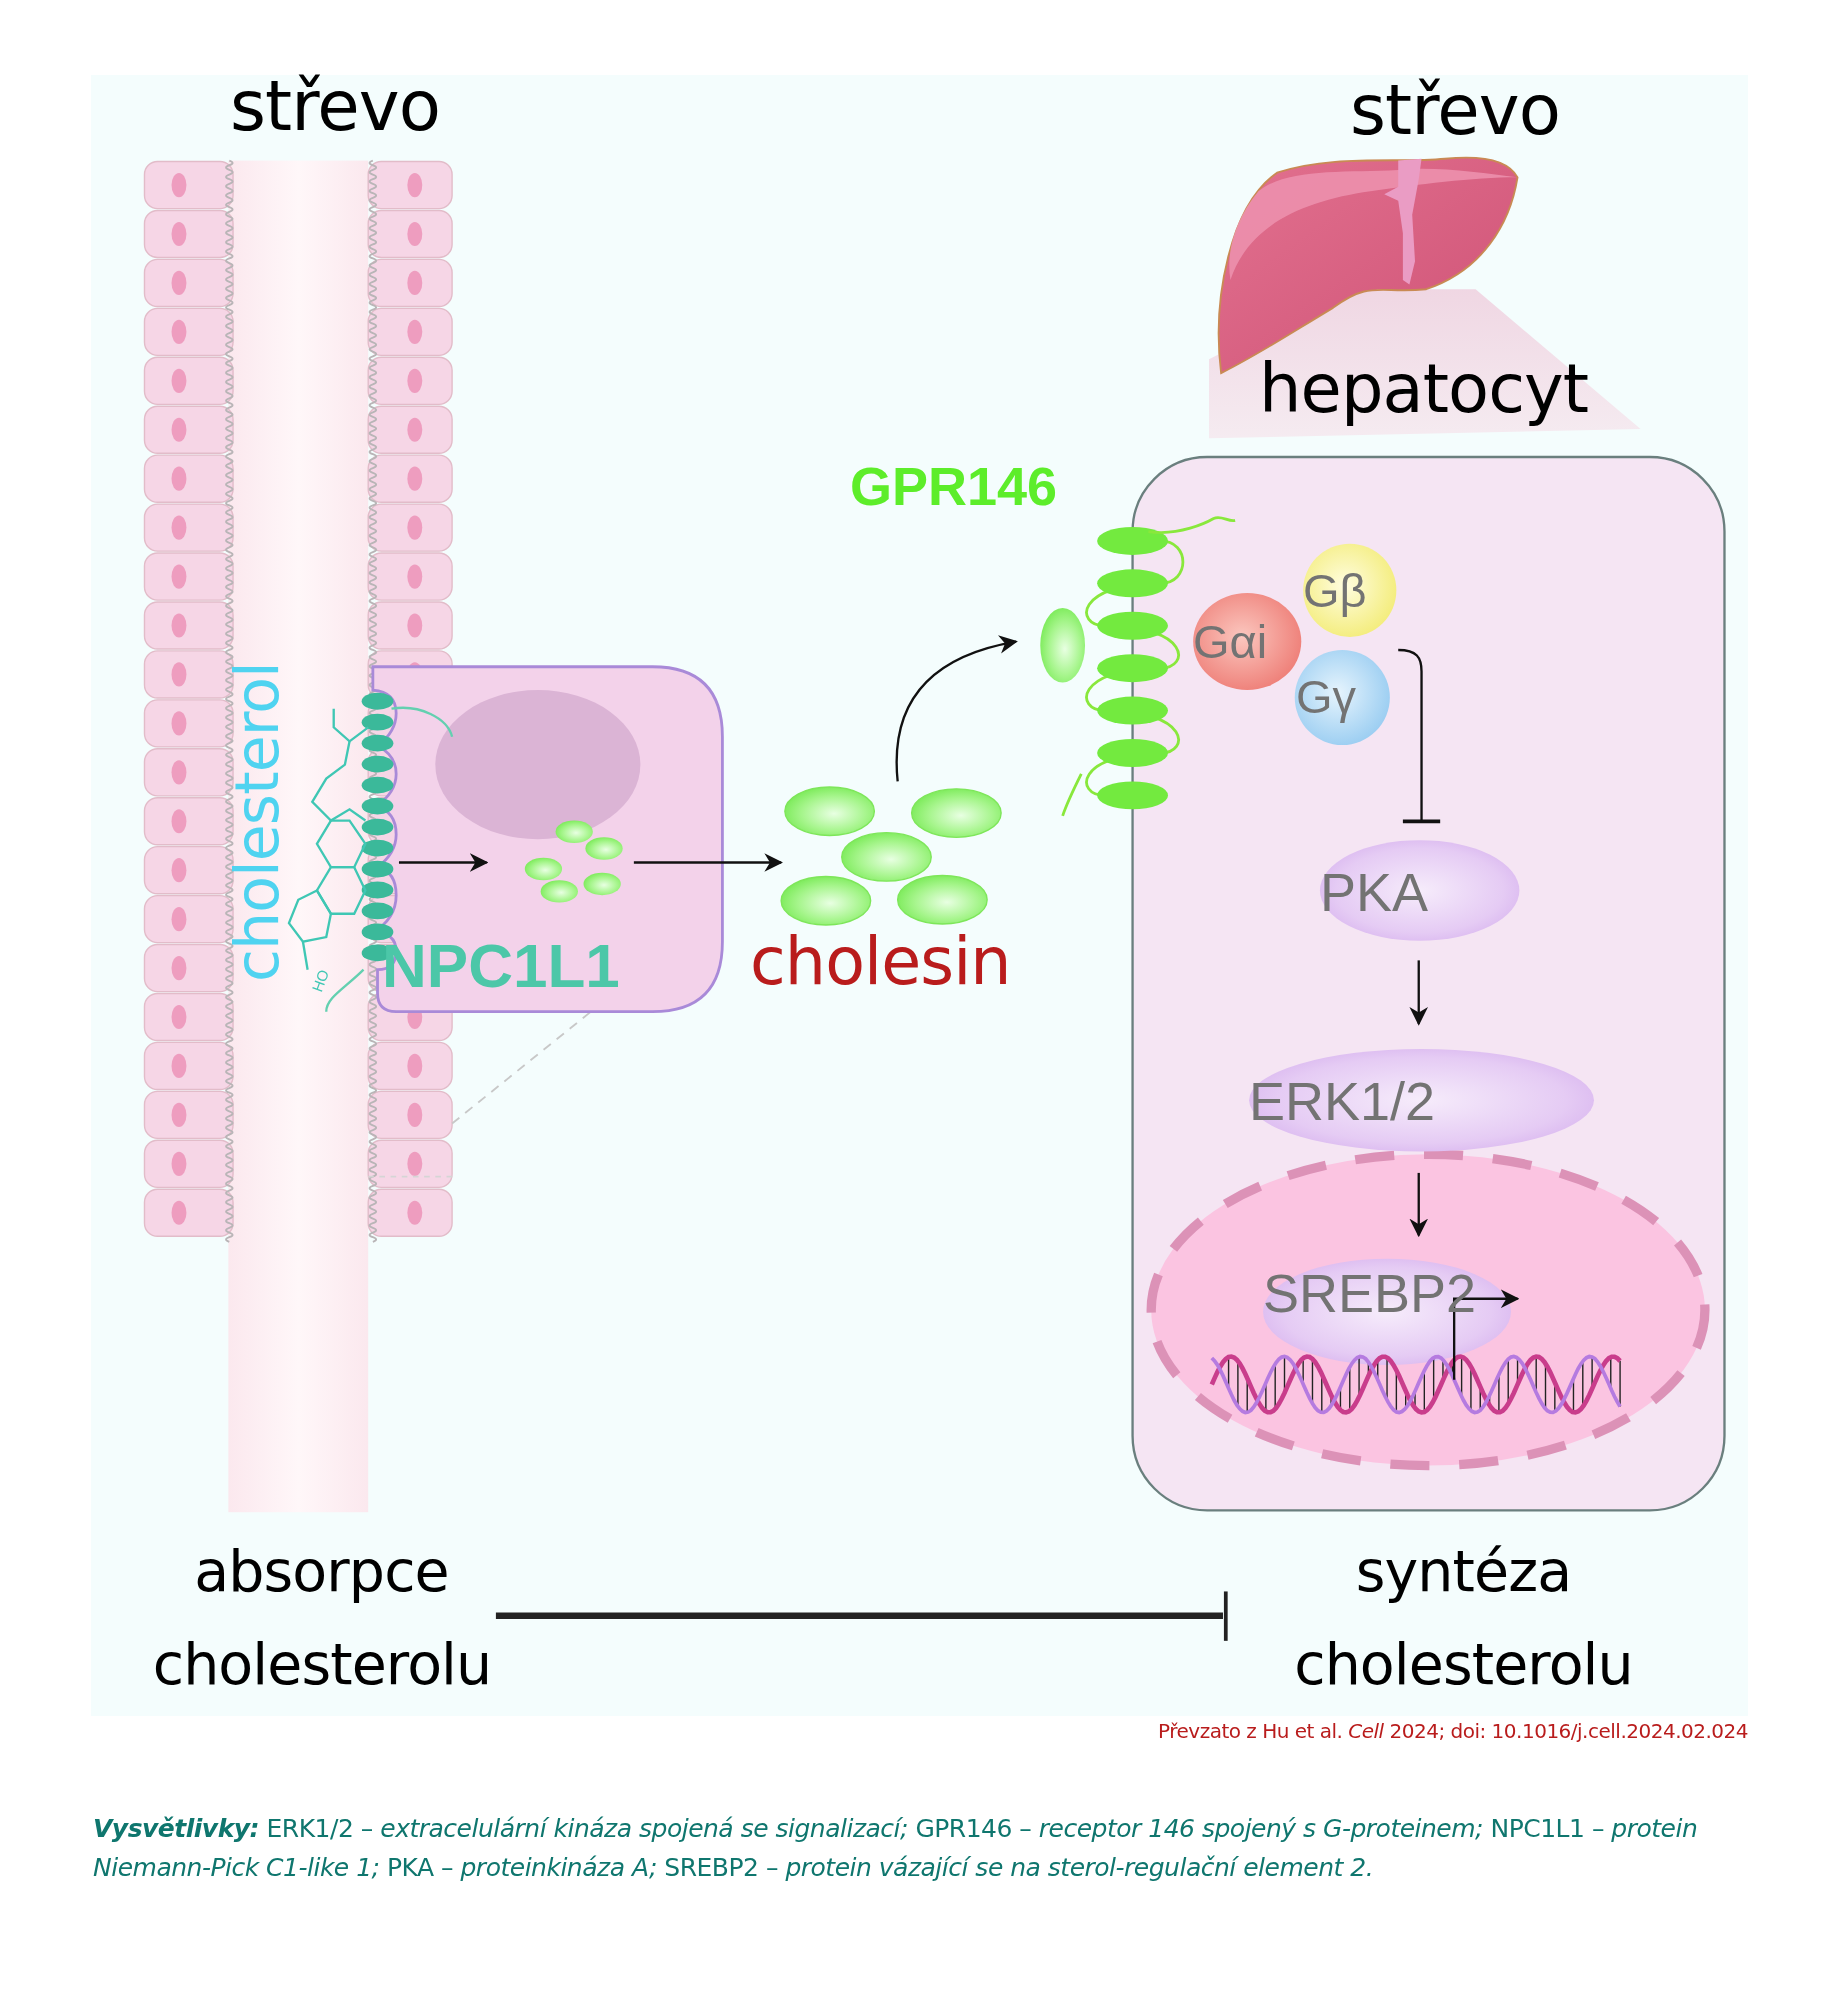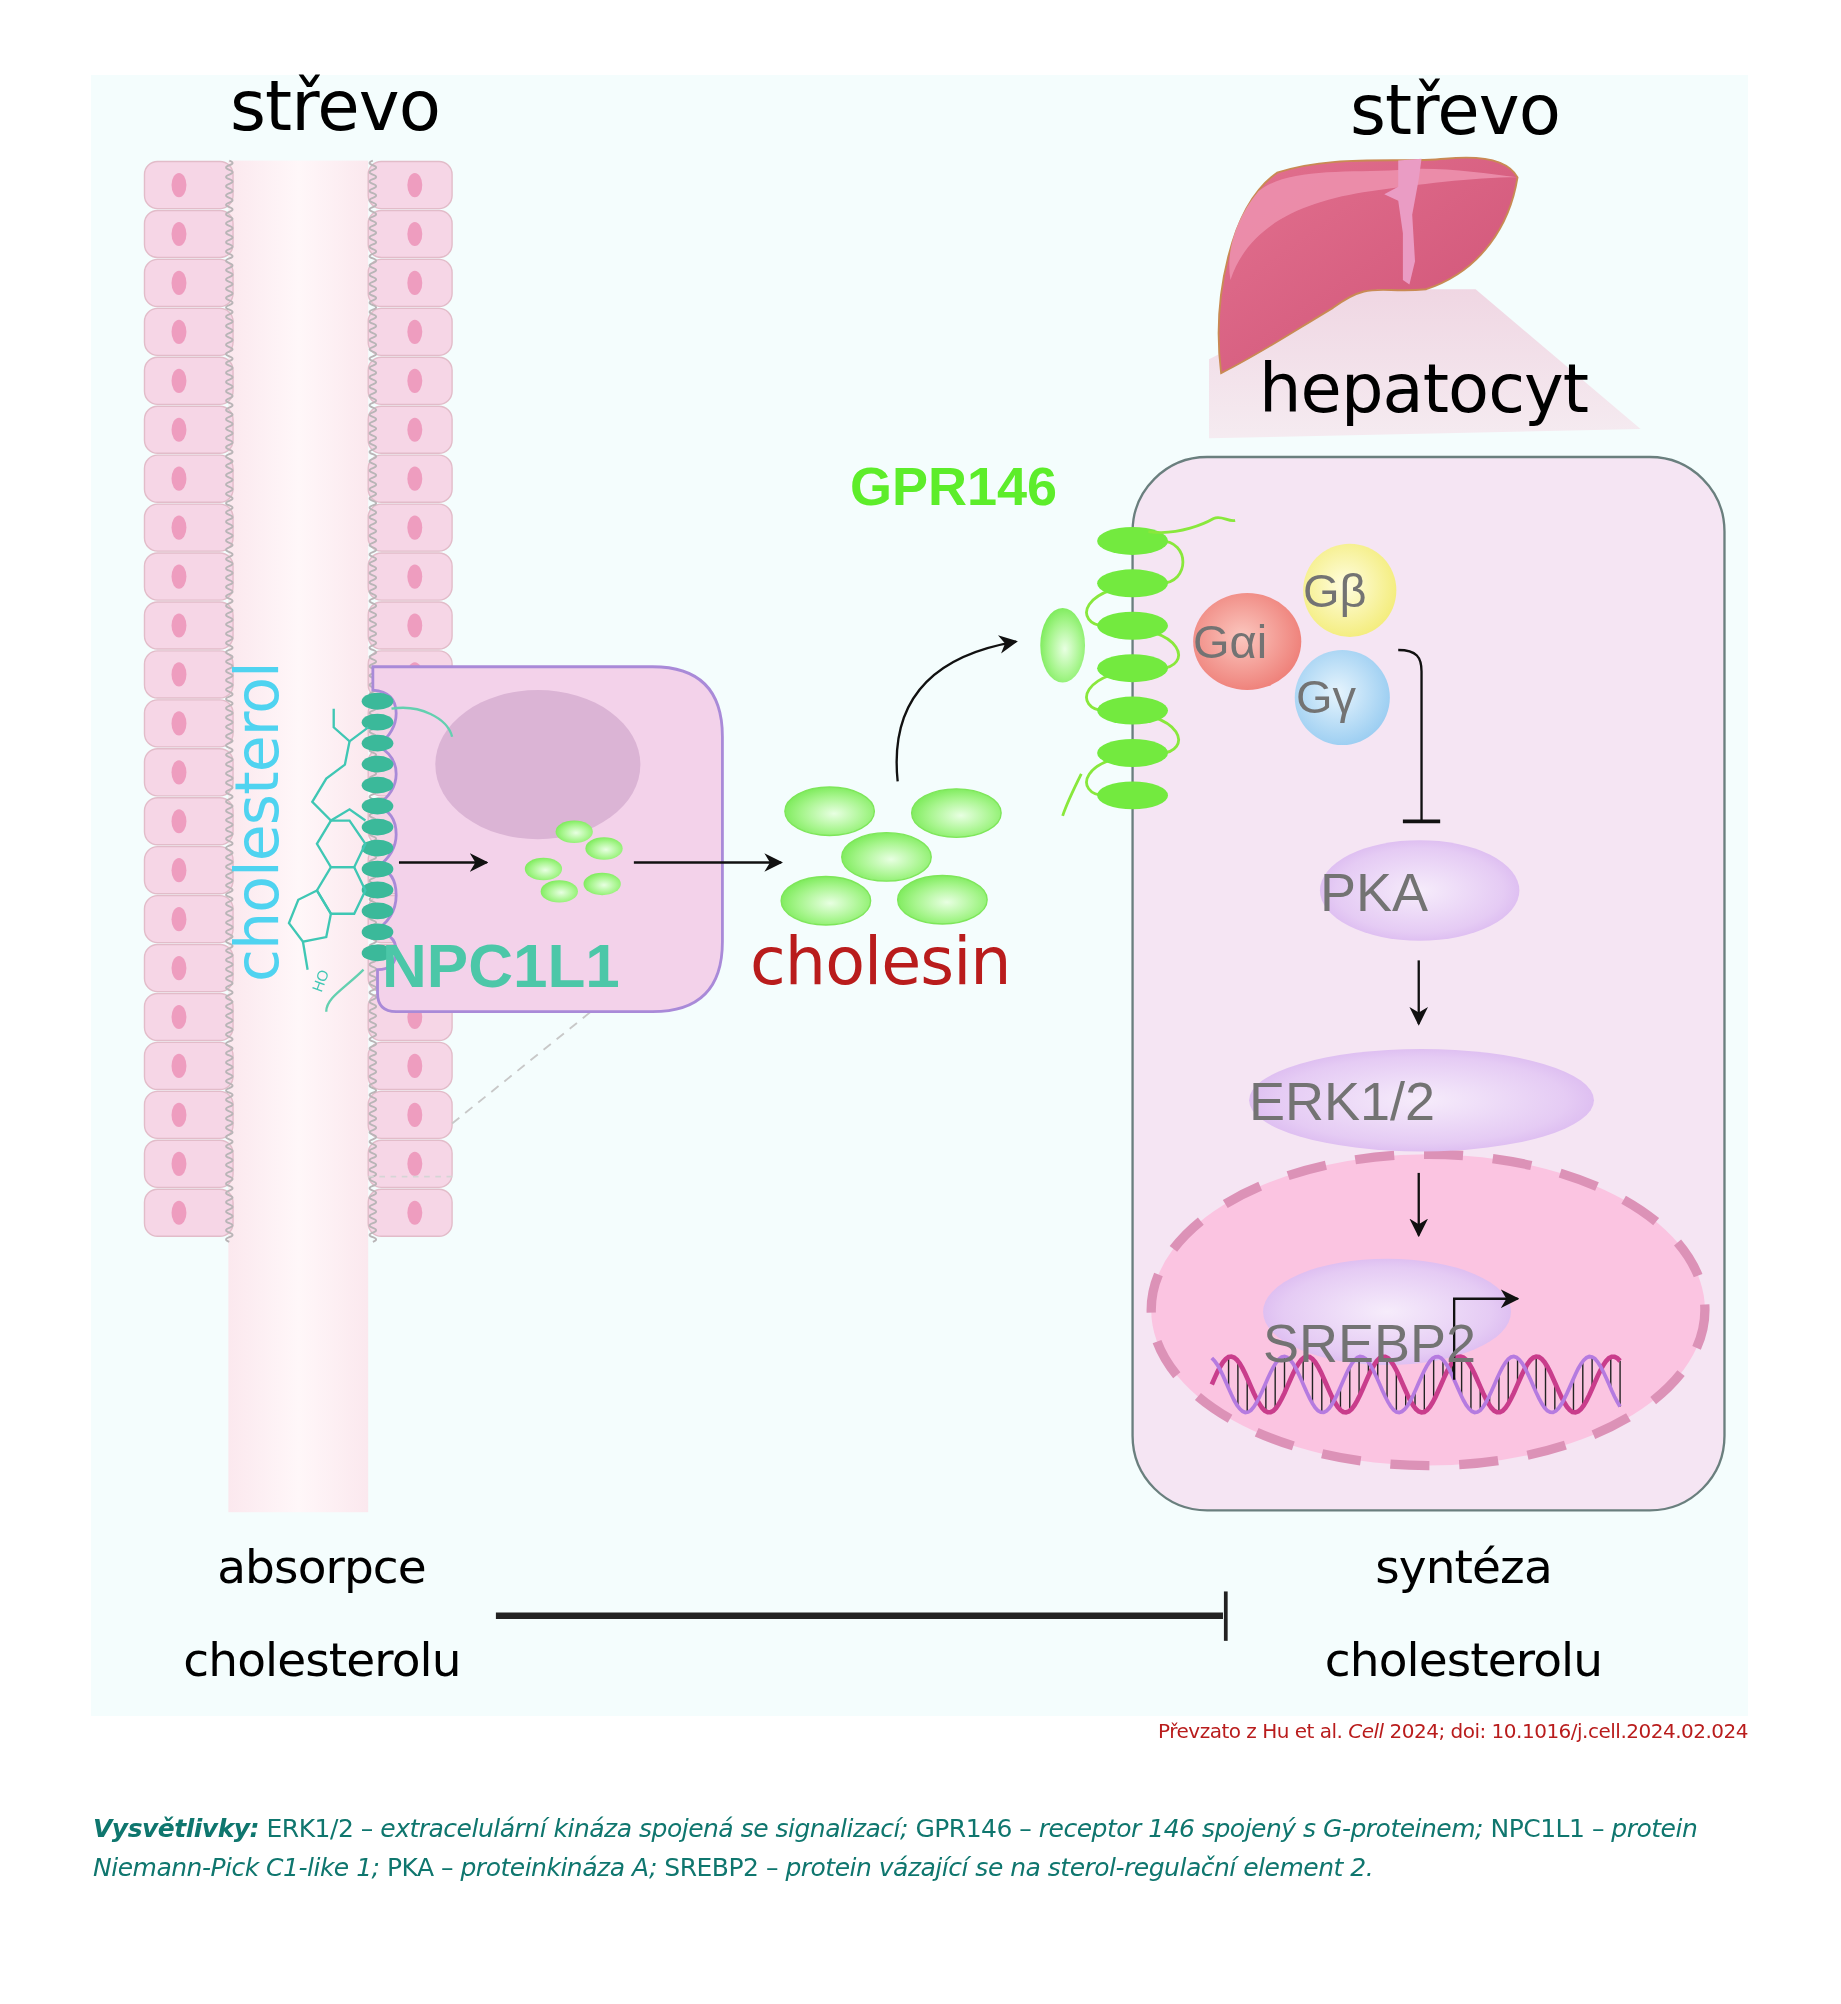--- a/index.html
+++ b/index.html
@@ -3,21 +3,21 @@
 <meta charset="utf-8">
 <style>
   html, body { margin: 0; padding: 0; background: #ffffff; }
   body { width: 1841px; height: 2004px; position: relative; overflow: hidden;
          font-family: "DejaVu Sans", "Liberation Sans", sans-serif; }
   .abs { position: absolute; }
   #panel { left: 91px; top: 75px; width: 1657px; height: 1641px; background: #f4fdfd; }
   .title { font-family: "DejaVu Sans", sans-serif; font-size: 69px; color: #000; line-height: 1; white-space: nowrap; letter-spacing: -0.9px; }
   .sans-bold { font-family: "Liberation Sans", sans-serif; font-weight: bold; }
   #diagram { left: 0; top: 0; }
-  .bottom-label { font-family: "DejaVu Sans", sans-serif; font-size: 47px; line-height: 1; color: #000; text-align: center; white-space: nowrap; letter-spacing: -0.9px; }
+  .bottom-label { font-family: "DejaVu Sans", sans-serif; font-size: 57px; line-height: 1; color: #000; text-align: center; white-space: nowrap; letter-spacing: -0.9px; }
   #citation { right: 93px; top: 1719px; font-family: "DejaVu Sans", sans-serif; font-size: 20px; color: #b91c1c; white-space: nowrap; letter-spacing: -0.5px; }
   #legend { left: 93px; top: 1809px; width: 1659px; font-family: "DejaVu Sans", sans-serif; font-size: 25px; line-height: 39px; color: #0f766e; letter-spacing: -0.5px; }
   #legend i { font-style: italic; }
   .node-label { font-family: "Liberation Sans", sans-serif; color: #737373; white-space: nowrap; line-height: 1; }
 </style>
 </head>
 <body>
 
 <div id="panel" class="abs"></div>
 
@@ -321,21 +321,21 @@
 <div class="abs" style="left:227px; top:982px; transform-origin:0 0; transform:rotate(-90deg); font-family:'DejaVu Sans',sans-serif; font-size:60px; color:#4fd3f0; white-space:nowrap; line-height:1; letter-spacing:-0.9px;">cholesterol</div>
 <div class="abs sans-bold" style="left:382px; top:935px; font-size:62px; color:#4cc7a8; white-space:nowrap; line-height:1;">NPC1L1</div>
 <div class="abs" style="left:750px; top:929px; font-family:'DejaVu Sans',sans-serif; font-size:65px; color:#b91c1c; white-space:nowrap; line-height:1; letter-spacing:-0.9px;">cholesin</div>
 <div class="abs sans-bold" style="left:850px; top:459px; font-size:54px; color:#5ded2a; white-space:nowrap; line-height:1;">GPR146</div>
 
 <div class="abs node-label" style="left:1193px; top:618px; width:108px; font-size:47px;">Gαi</div>
 <div class="abs node-label" style="left:1303px; top:567px; width:93px; font-size:47px;">Gβ</div>
 <div class="abs node-label" style="left:1296px; top:673px; width:93px; font-size:47px;">Gγ</div>
 <div class="abs node-label" style="left:1320px; top:865px; width:199px; font-size:54px;">PKA</div>
 <div class="abs node-label" style="left:1249px; top:1074px; width:345px; font-size:54px;">ERK1/2</div>
-<div class="abs node-label" style="left:1263px; top:1316px; width:248px; font-size:54px;">SREBP2</div>
+<div class="abs node-label" style="left:1263px; top:1266px; width:248px; font-size:54px;">SREBP2</div>
 
 <div class="abs bottom-label" style="left:135px; top:1543px; width:373px;">absorpce</div>
 <div class="abs bottom-label" style="left:103px; top:1636px; width:438px;">cholesterolu</div>
 <div class="abs bottom-label" style="left:1277px; top:1543px; width:373px;">syntéza</div>
 <div class="abs bottom-label" style="left:1240px; top:1636px; width:447px;">cholesterolu</div>
 
 <div id="citation" class="abs"><span>Převzato z Hu et al. </span><i>Cell</i><span> 2024; doi: 10.1016/j.cell.2024.02.024</span></div>
 
 <div id="legend" class="abs">
   <b><i>Vysvětlivky:</i></b>

